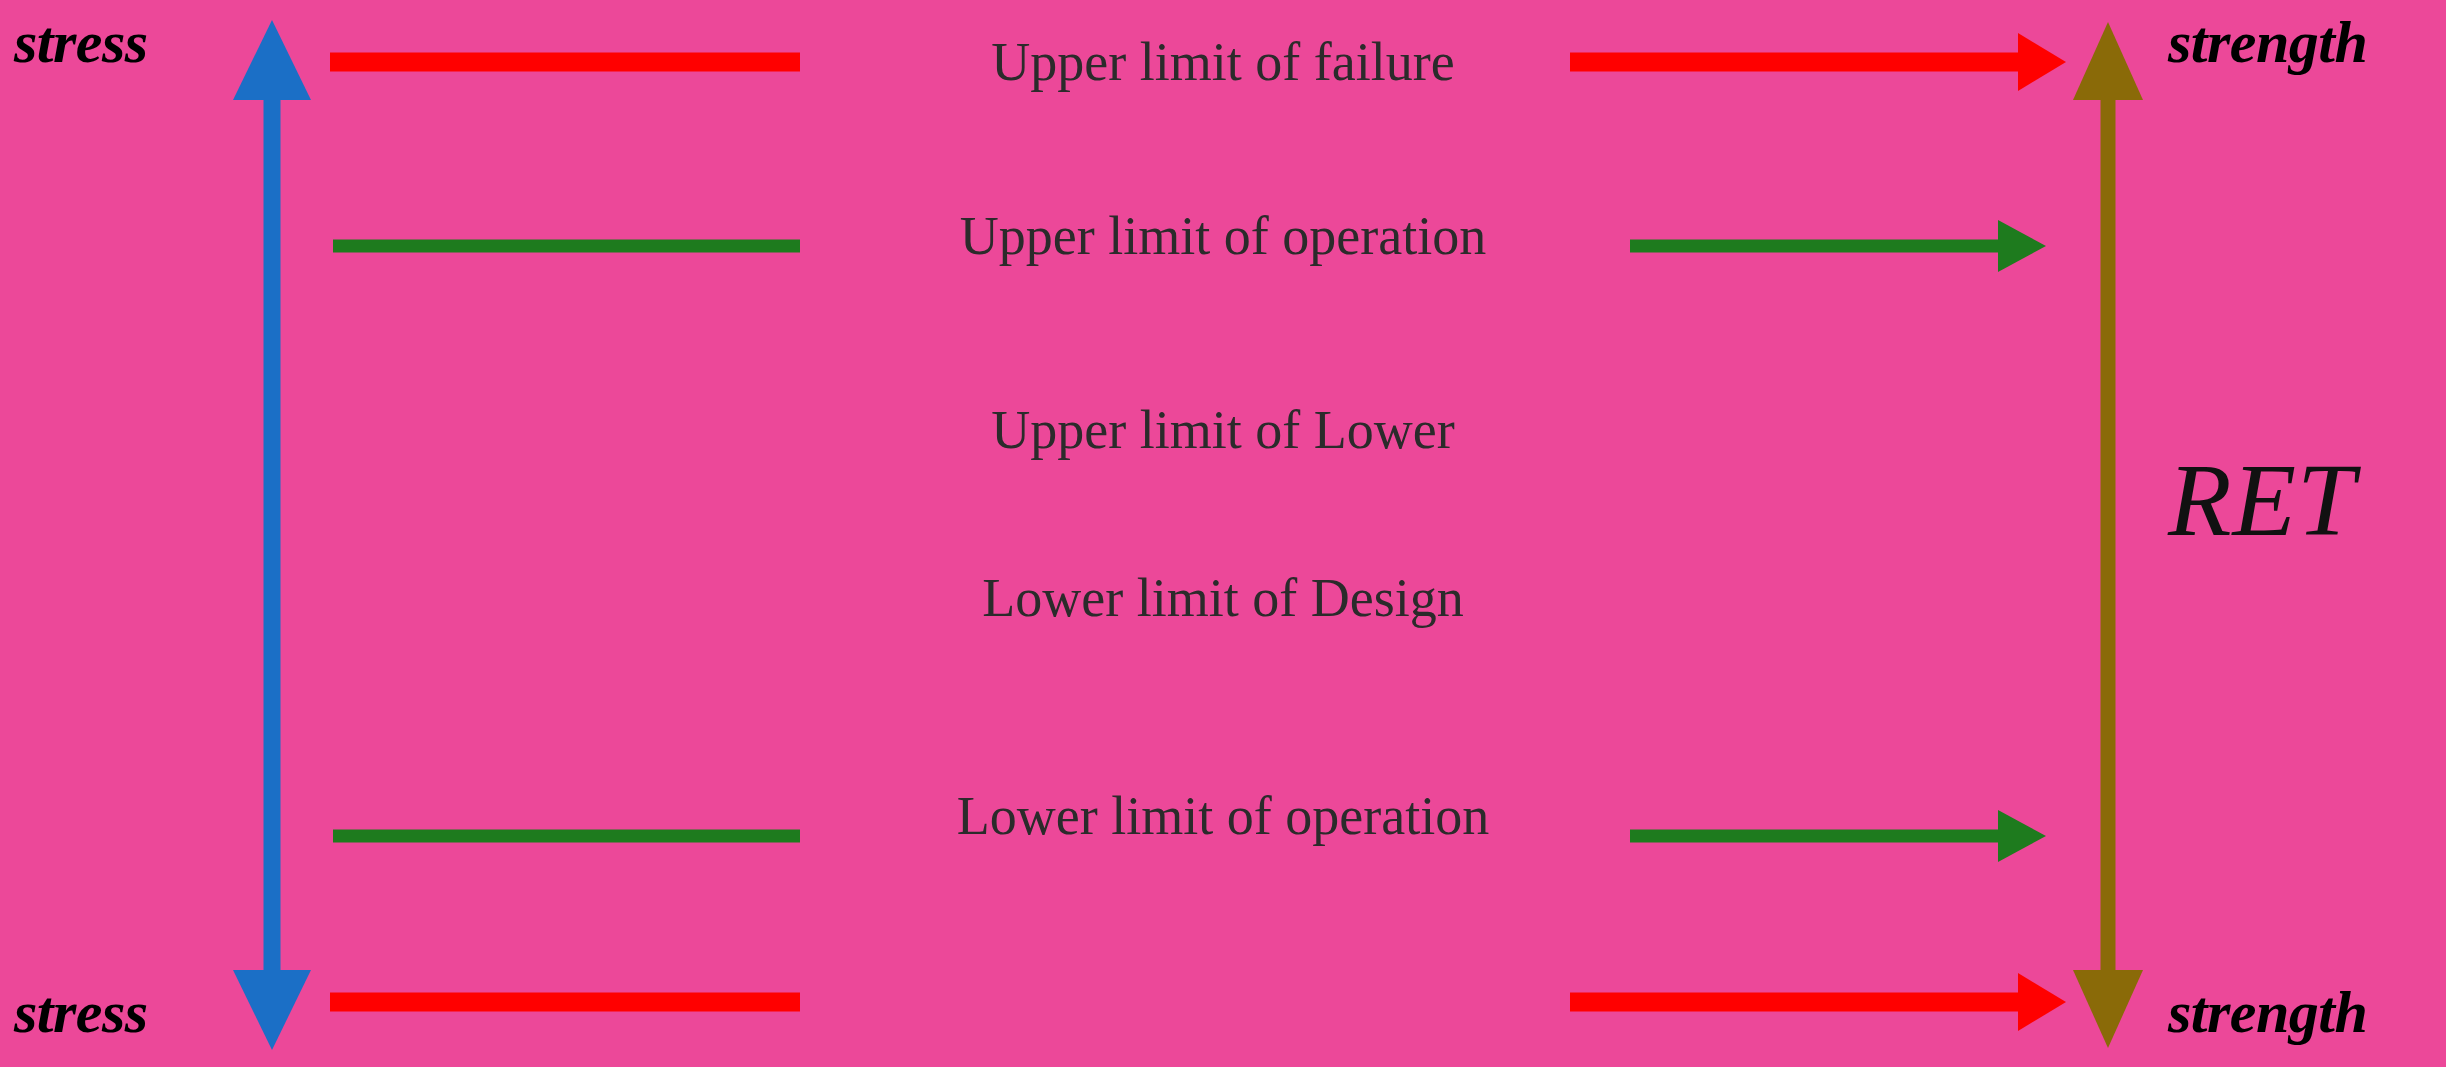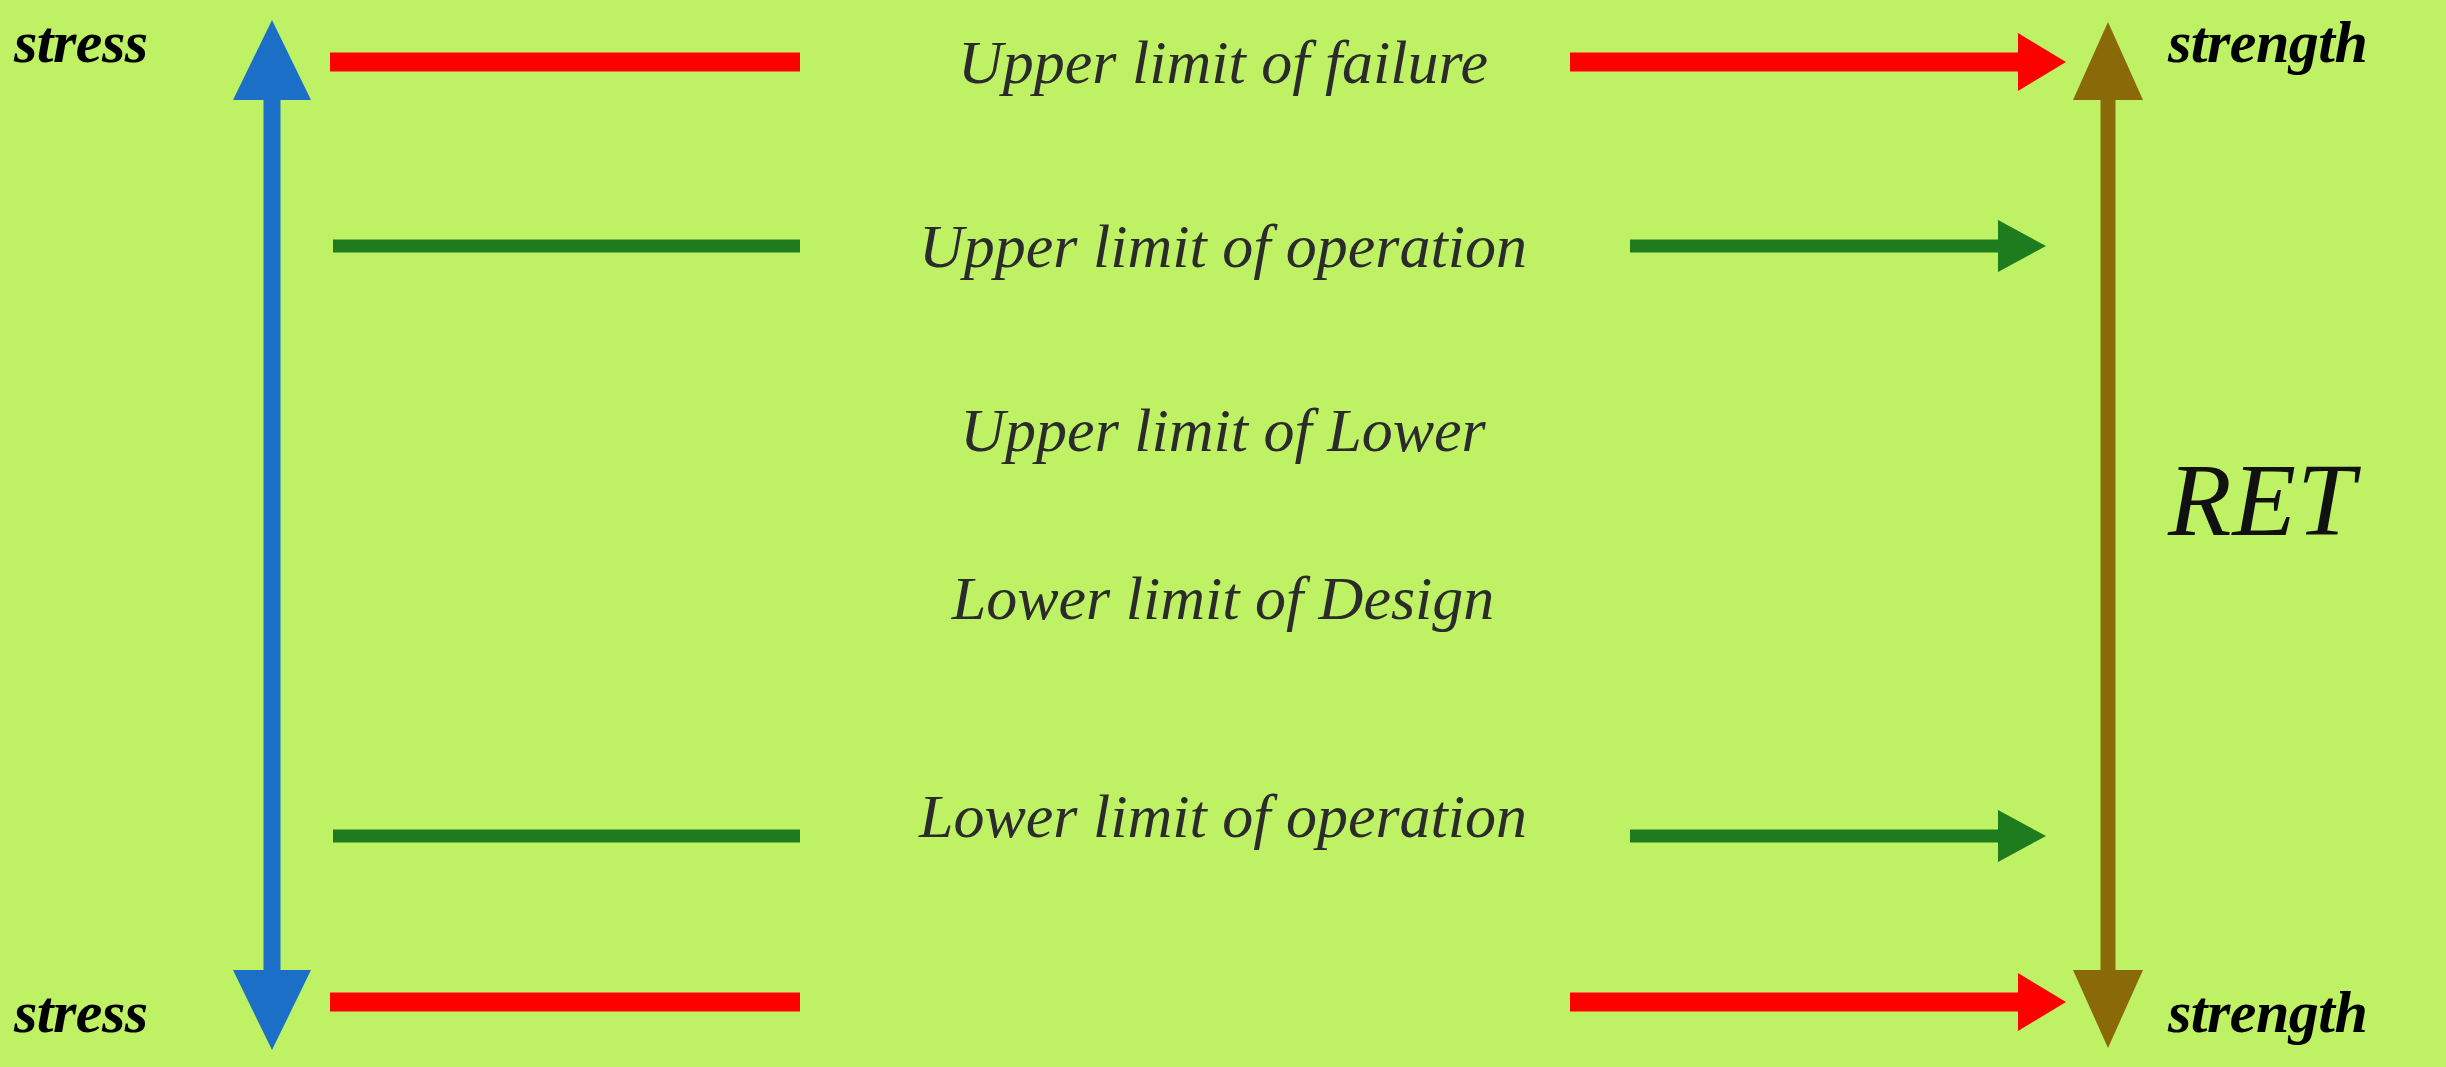--- a/index.html
+++ b/index.html
@@ -8,21 +8,21 @@
     padding: 0;
     background: #ffffff;
   }
   body {
     font-family: "Liberation Serif", serif;
   }
   #diagram-root {
     position: relative;
     width: 2446px;
     height: 1067px;
-    background: #bef264;
+    background: #ec4899;
     overflow: hidden;
   }
   
   .axis-label {
     position: absolute;
     font-family: "Liberation Serif", serif;
     font-style: italic;
     font-weight: bold;
     font-size: 60px;
     color: #000000;
@@ -45,23 +45,22 @@
     color: #111111;
     white-space: nowrap;
     letter-spacing: 1px;
     text-align: center;
   }
 
   
   .row-text {
     position: absolute;
     font-family: "Liberation Serif", serif;
-    font-style: italic;
     font-weight: normal;
-    font-size: 62px;
+    font-size: 54px;
     color: #2b2b2b;
     white-space: nowrap;
     transform: translateY(-50%);
     text-align: center;
   }
   .row-text.center {
     left: 0;
     width: 2446px;
     transform: translateY(-50%);
   }
@@ -125,21 +124,21 @@
   <div class="axis-label" id="label-stress-bot">stress</div>
 
   <div class="axis-label" id="label-strength-top">strength</div>
 
   <div class="axis-label" id="label-strength-bot">strength</div>
 
   <div id="label-ret">RET</div>
 
   <div class="row-text center" style="top:62px;">Upper limit of failure</div>
 
-  <div class="row-text center" style="top:246px;">Upper limit of operation</div>
+  <div class="row-text center" style="top:236px;">Upper limit of operation</div>
 
   <div class="row-text center" style="top:430px;">Upper limit of Lower</div>
 
   <div class="row-text center" style="top:598px;">Lower limit of Design</div>
 
   <div class="row-text center" style="top:816px;">Lower limit of operation</div>
 
 
 </div>
 

